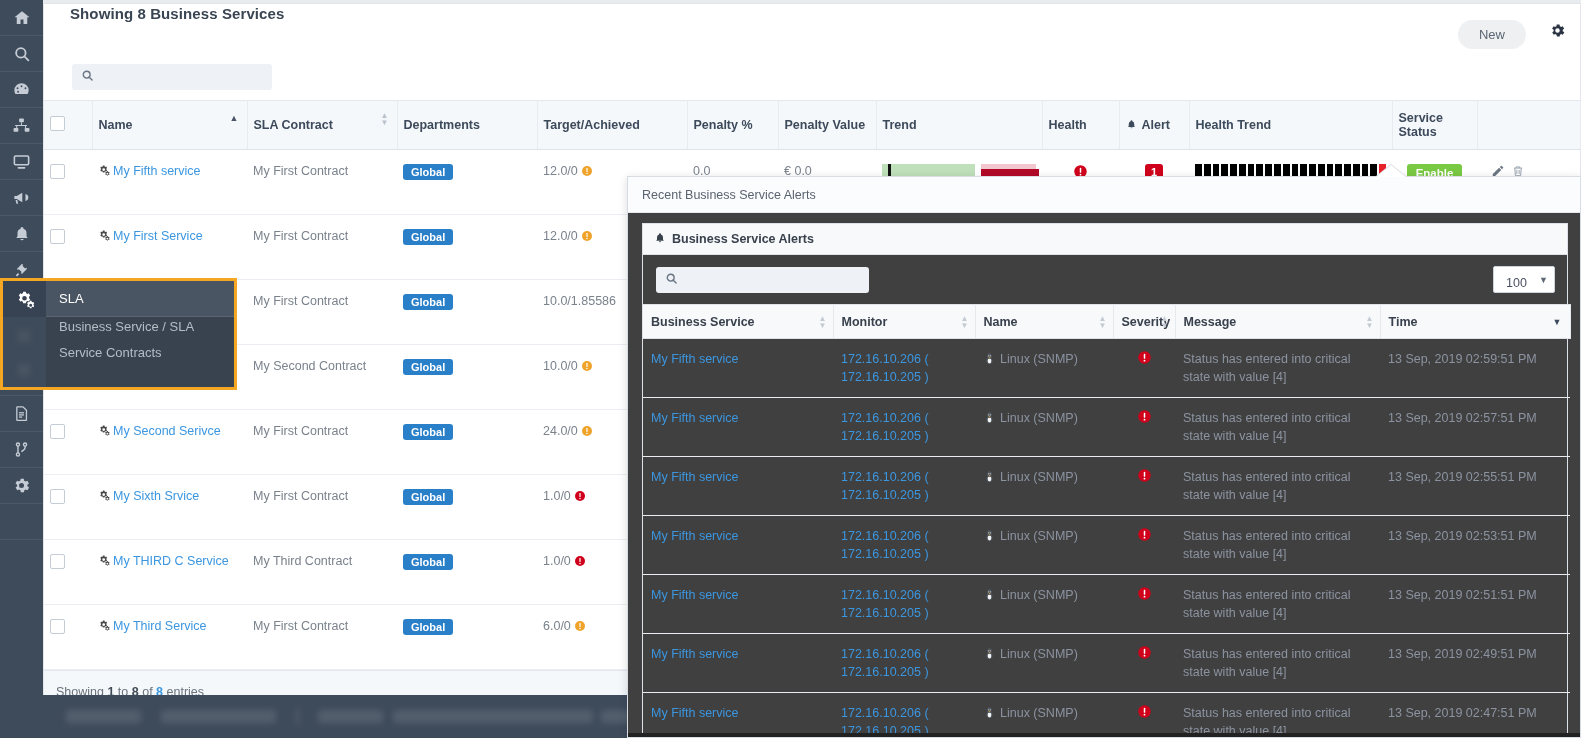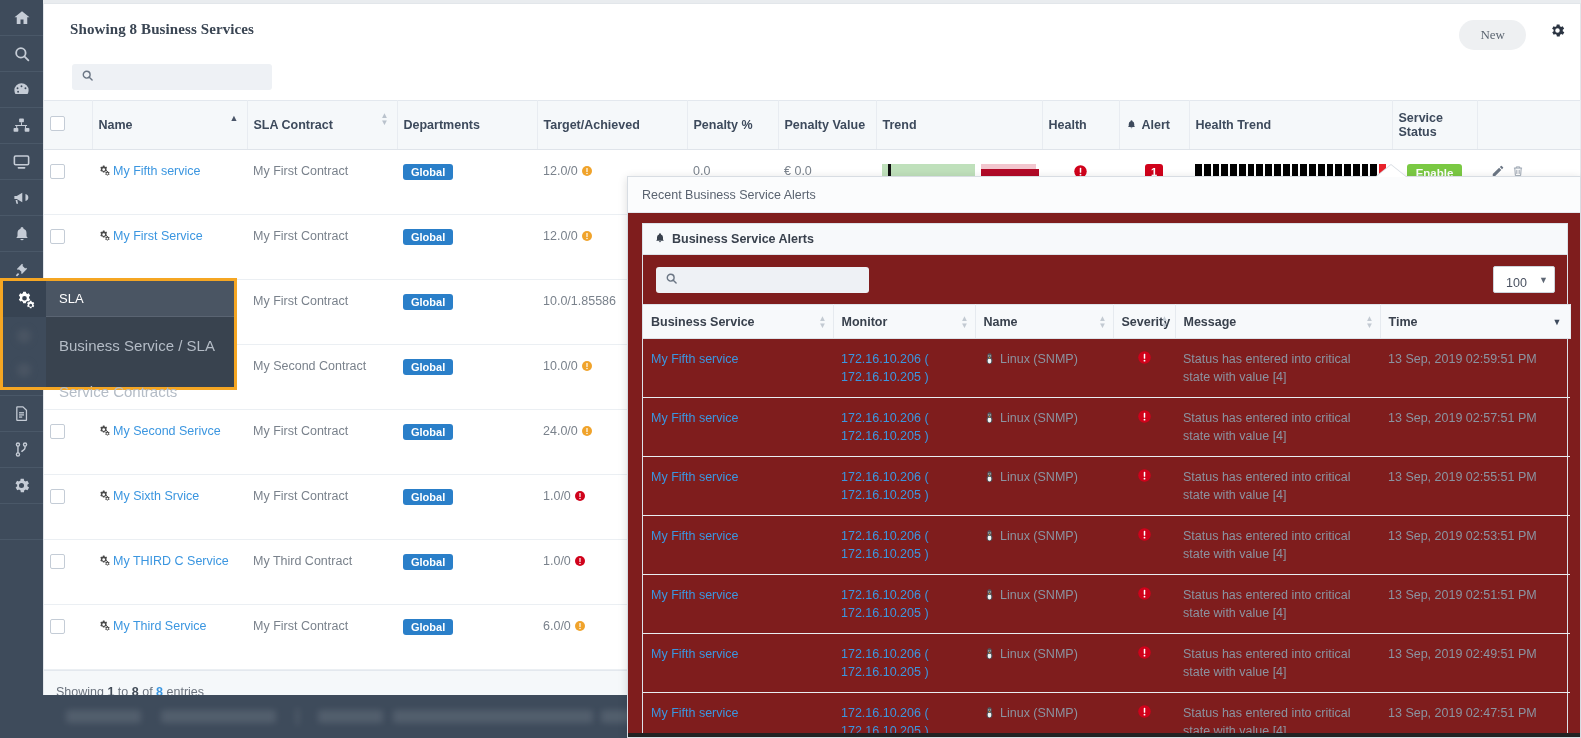--- a/index.html
+++ b/index.html
@@ -31,22 +31,21 @@
   
   .main-panel {
     position:absolute; left:43px; top:3px;
     width:1538px; height:692px;
     background:#ffffff;
     border:1px solid #e2e6ea;
   }
   .panel-head {
     position:relative;
     height:56px;
-    padding: 17px 0 0 26px;
-    font-family: Liberation Serif, serif;
+    padding: 1px 0 0 26px;
   }
   .panel-title { font-size:15px; font-weight:bold; color:#3a4553; letter-spacing:.1px;}
   .btn-new {
     position:absolute; right:54px; top:16px;
     background:#eef0f2; color:#5c6672;
     border:none; border-radius:16px;
     font-size:13px; padding:7px 21px;
     font-family:inherit; cursor:pointer;
   }
   .gear-top {
@@ -153,31 +152,31 @@
     display:flex; align-items:center; padding-left:13px;
     border-bottom:1px solid #5a6472;
   }
   .sla-menu-gear {
     position:absolute; left:0; top:0; width:43px; height:36px;
     background:#374352; display:flex; align-items:center; justify-content:center;
     color:#fff;
   }
   .sla-menu-body { position:absolute; left:43px; top:36px; right:0; bottom:0; background:#39434f; }
   .sla-menu-item {
-    color:#b4bcc6; font-size:15px; padding:20px 0 9px 13px; cursor:pointer;
+    color:#b4bcc6; font-size:13px; padding:2px 0 9px 13px; cursor:pointer;
   }
   .sla-side-dim {
     position:absolute; left:0; top:36px; width:43px; bottom:0; background:#3e4b5b;
   }
   .sla-side-dim .dot { position:absolute; left:14px; width:14px; height:14px; background:#4a5563; border-radius:50%; filter:blur(3px);}
 
   
   .alerts-pop {
     position:absolute; left:627px; top:176px; width:954px; height:562px;
-    background:#7f1d1d; border:1px solid #d8dde3;
+    background:#404040; border:1px solid #d8dde3;
     box-shadow:0 2px 9px rgba(0,0,0,.14);
     z-index:25; overflow:hidden;
   }
   .pop-caret {
     position:absolute; left:1376px; top:165px; width:0; height:0;
     border-left:15px solid transparent; border-right:15px solid transparent;
     border-bottom:12px solid #fff; z-index:26;
     filter: drop-shadow(0 -1px 0 #d8dde3);
   }
   .pop-head {

